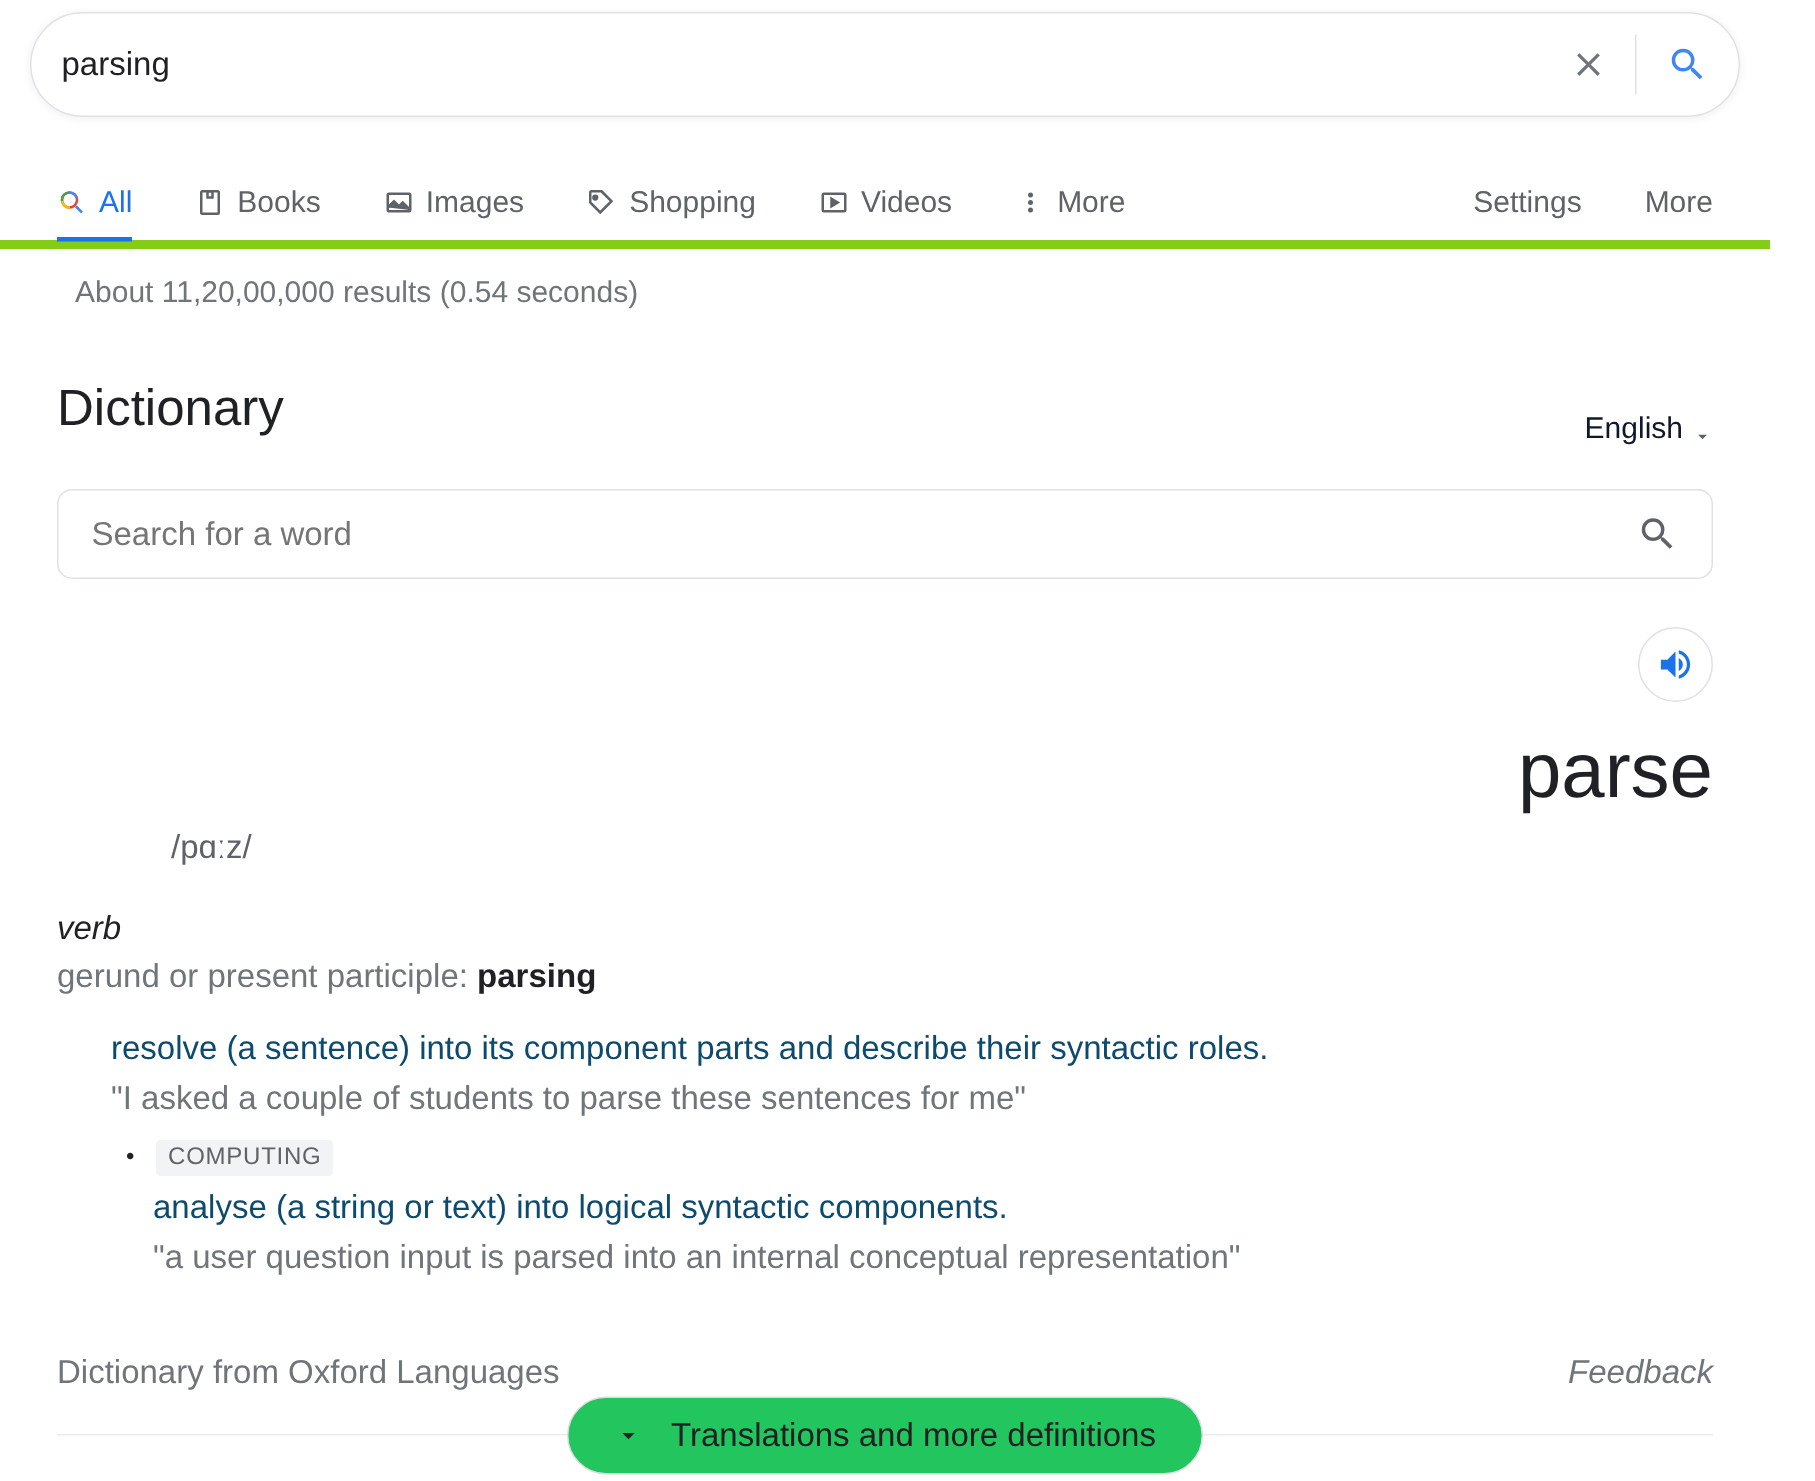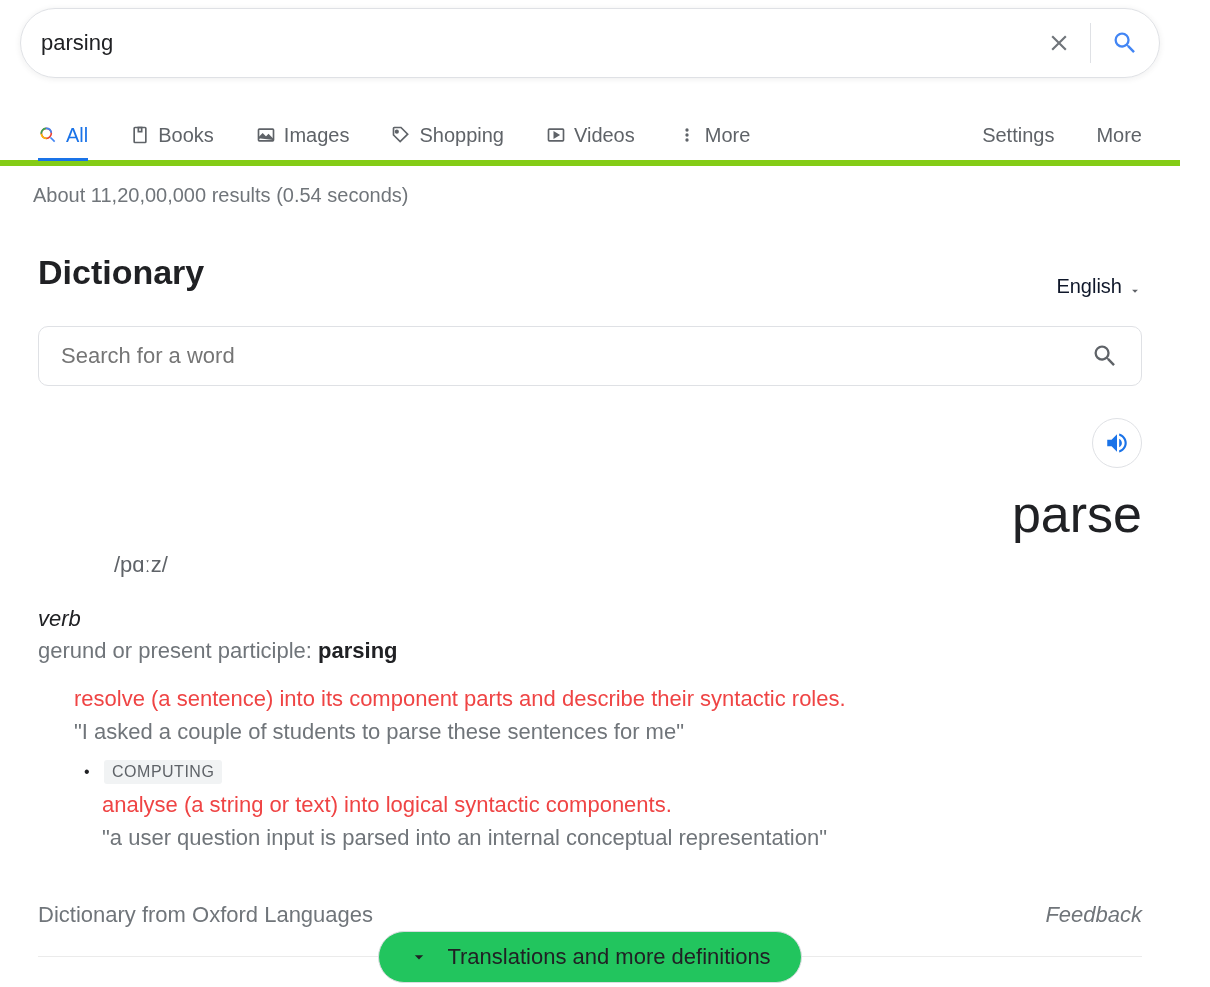--- a/index.html
+++ b/index.html
@@ -58,28 +58,28 @@
       left: 0;
       right: 0;
       height: 3px;
       background: #1a73e8;
     }
     .tab-icon { width: 20px; height: 20px; flex-shrink: 0; }
     .tabs-right { margin-left: auto; display: flex; gap: 42px; }
     .tab-link { color: #5f6368; font-size: 20px; cursor: pointer; }
     
     .results-stats {
-      padding: 18px 33px 0;
+      padding: 18px 50px 0;
       color: #70757a;
       font-size: 20px;
     }
     
     .dict-block { padding: 0 38px; margin-top: 40px; }
     .dict-header { display: flex; justify-content: space-between; align-items: center; }
-    .dict-title { font-size: 34px; font-weight: 700; color: #202124; }
+    .dict-title { font-size: 34px; font-weight: 400; color: #202124; }
     .lang-select { display: flex; align-items: flex-end; gap: 6px; color: #0f172a; font-size: 20px; cursor: pointer; margin-top: 28px; }
     
     .word-search {
       margin-top: 28px;
       height: 60px;
       border: 1px solid #dfe1e5;
       border-radius: 10px;
       display: flex;
       align-items: center;
       padding: 0 22px;
@@ -101,21 +101,21 @@
       cursor: pointer;
     }
     .word-text { font-size: 52px; font-weight: 400; }
     .pronunciation { margin-left: 76px; margin-top: 8px; color: #5f6368; font-size: 22px; }
     
     .pos { font-style: italic; font-size: 22px; margin-top: 28px; color: #202124; }
     .form-line { font-size: 22px; color: #70757a; margin-top: 6px; }
     .form-line b { color: #202124; font-weight: 700; }
     
     .def-block { margin: 18px 0 0 36px; }
-    .def-text { font-size: 22px; color: #ef4444; line-height: 1.5; }
+    .def-text { font-size: 22px; color: #0c4a6e; line-height: 1.5; }
     .example { font-size: 22px; color: #70757a; line-height: 1.5; }
     .sub-def { margin: 12px 0 0 28px; }
     .sub-def::before { content: '•'; margin-left: -18px; margin-right: 10px; color: #202124; }
     .tag {
       display: inline-block;
       background: #f1f3f4;
       color: #5f6368;
       font-size: 16px;
       letter-spacing: 0.5px;
       padding: 3px 8px;

